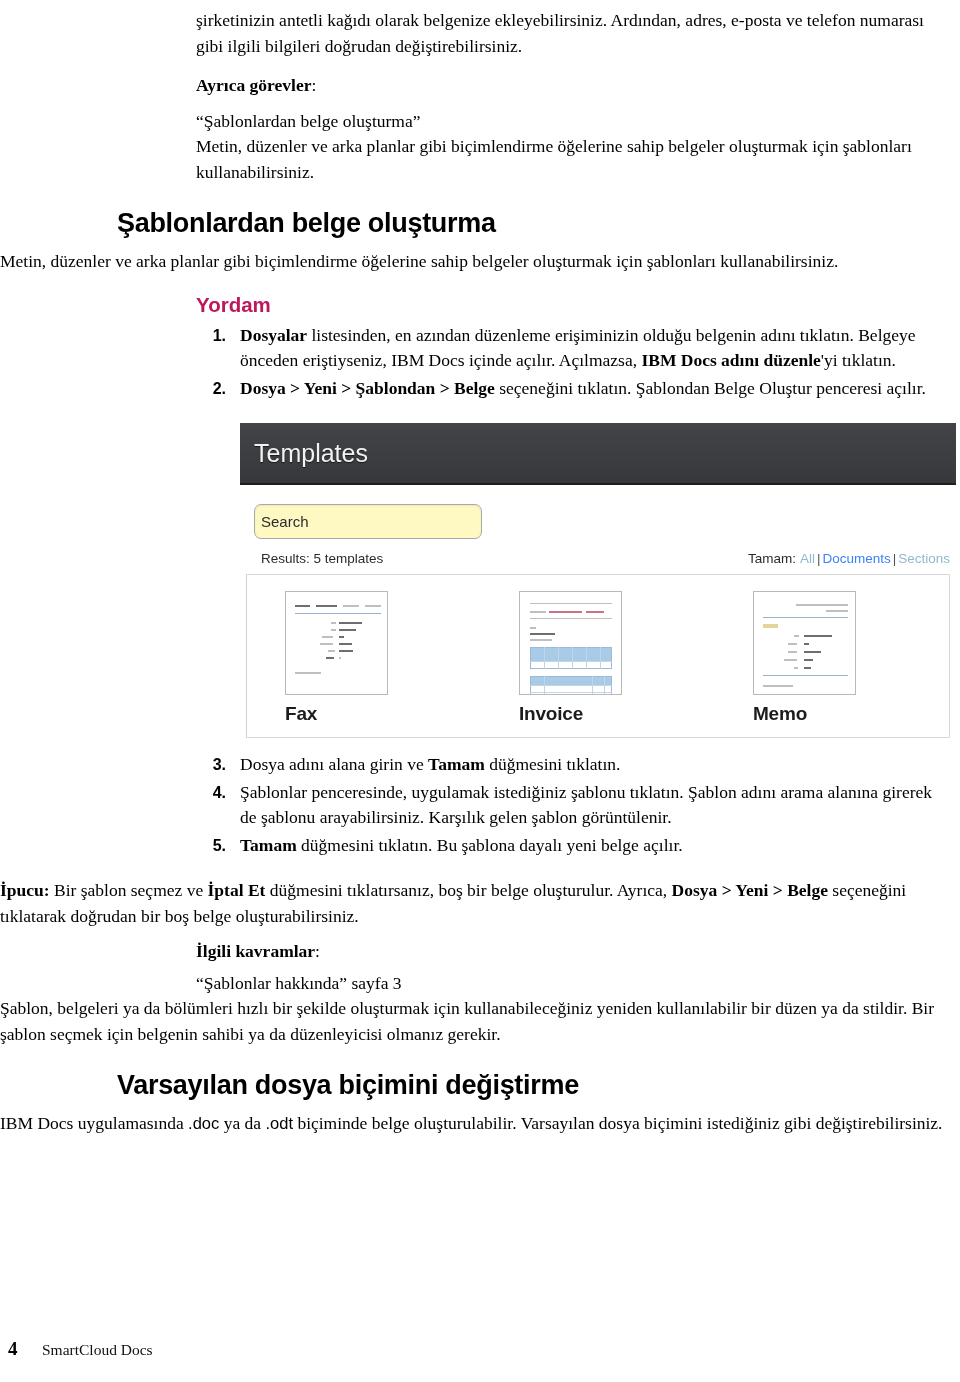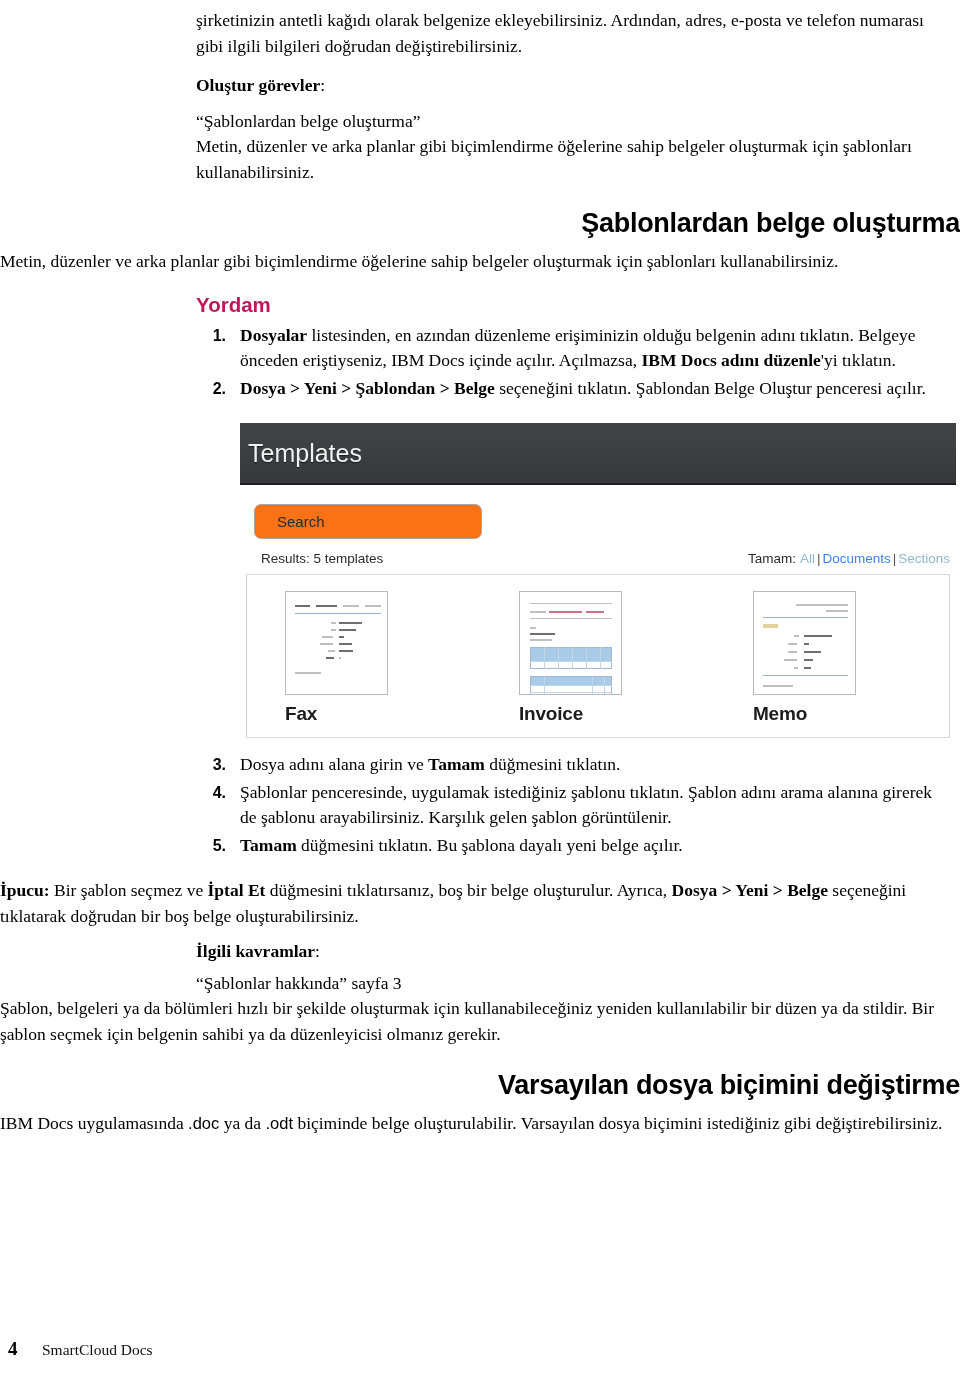--- a/index.html
+++ b/index.html
@@ -39,21 +39,20 @@
   
   h1.doc-h1 {
     font-family: "Liberation Sans", "DejaVu Sans", sans-serif;
     font-size: 27px;
     font-weight: bold;
     letter-spacing: -0.3px;
     margin: 0;
     padding: 0;
     line-height: 32px;
     color: #000;
-    text-align: right;
   }
   h2.doc-h2 {
     font-family: "Liberation Sans", "DejaVu Sans", sans-serif;
     font-size: 20.5px;
     font-weight: bold;
     margin: 0;
     padding: 0;
     line-height: 24px;
     color: #be185d;
   }
@@ -99,21 +98,21 @@
     width: 716px;
     background: #ffffff;
     font-family: "Liberation Sans", "DejaVu Sans", sans-serif;
   }
   .shot-header {
     height: 62px;
     background: #3b3d40;
     background: linear-gradient(180deg, #424448 0%, #36383b 100%);
     display: flex;
     align-items: center;
-    padding-left: 8px;
+    padding-left: 14px;
     box-sizing: border-box;
     border-bottom: 2px solid #1d1e20;
   }
   .shot-title {
     color: #f2f2f2;
     font-size: 25px;
     font-weight: normal;
     letter-spacing: 0px;
     text-shadow: 0 1px 1px rgba(0,0,0,.6);
   }
@@ -121,25 +120,25 @@
     padding: 0;
   }
   .search-row {
     padding: 19px 0 0 14px;
   }
   .search-box {
     width: 228px;
     height: 35px;
     border: 1px solid #a9a9a9;
     border-radius: 7px;
-    background: #f97316;
+    background: #fef9c3;
     box-sizing: border-box;
     display: flex;
     align-items: center;
-    padding-left: 22px;
+    padding-left: 6px;
     font-size: 15px;
     color: #2b2b2b;
     box-shadow: inset 0 1px 2px rgba(0,0,0,0.07);
   }
   .results-row {
     display: flex;
     justify-content: space-between;
     align-items: baseline;
     padding: 12px 6px 8px 21px;
     font-size: 13.5px;
@@ -227,21 +226,21 @@
 <body>
 
 <div class="page">
 
   <div style="height:8px"></div>
   <p class="body-text indent-1" style="margin-top:0;margin-bottom:0;">şirketinizin antetli kağıdı olarak belgenize ekleyebilirsiniz. Ardından, adres, e-posta ve telefon numarası gibi ilgili bilgileri doğrudan değiştirebilirsiniz.</p>
 
   <div class="sp-14"></div>
 
   <div class="indent-1">
-    <span class="lbl-bold">Oluştur görevler</span><span class="body-text" style="display:inline;">:</span>
+    <span class="lbl-bold">Ayrıca görevler</span><span class="body-text" style="display:inline;">:</span>
   </div>
 
   <div class="sp-10"></div>
 
   <div class="body-text indent-1">“Şablonlardan belge oluşturma”</div>
   <div class="body-text indent-1">Metin, düzenler ve arka planlar gibi biçimlendirme öğelerine sahip belgeler oluşturmak için şablonları kullanabilirsiniz.</div>
 
   <div class="sp-22"></div>
 
   <h1 class="doc-h1" style="margin-left:117px;">Şablonlardan belge oluşturma</h1>

